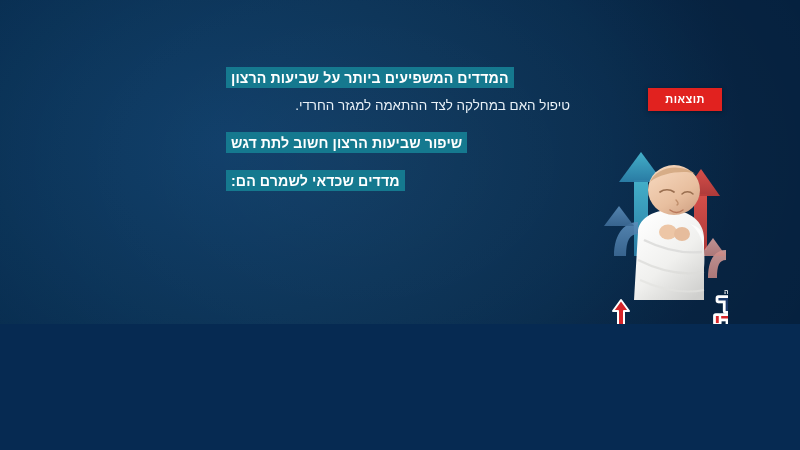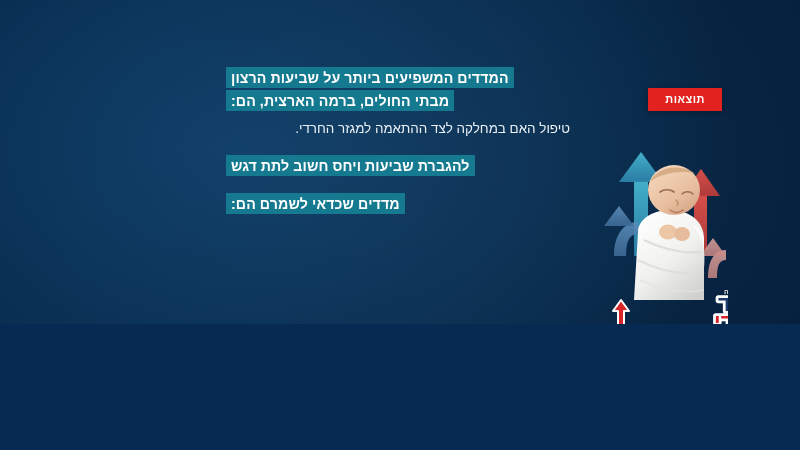--- a/index.html
+++ b/index.html
@@ -147,28 +147,27 @@
 <body>
 
 <div class="slide">
   <div class="vignette"></div>
 
   <div class="content">
 
     <div class="block">
       <div class="heading">
         <span class="hl">המדדים המשפיעים ביותר על שביעות הרצון</span><br>
-        <span class="hl">מבתי החולים, ברמה הארצית, הם:</span>
       </div>
       <p class="body-text plain">טיפול האם במחלקה לצד ההתאמה למגזר החרדי.</p>
     </div>
 
     <div class="block">
       <div class="heading">
-        <span class="hl">להגברת שביעות ויחס חשוב לתת דגש</span><br>
+        <span class="hl">שיפור שביעות הרצון חשוב לתת דגש</span><br>
       </div>
     </div>
 
     <div class="block">
       <div class="heading">
         <span class="hl">מדדים שכדאי לשמרם הם:</span>
       </div>
     </div>
 
   </div>

